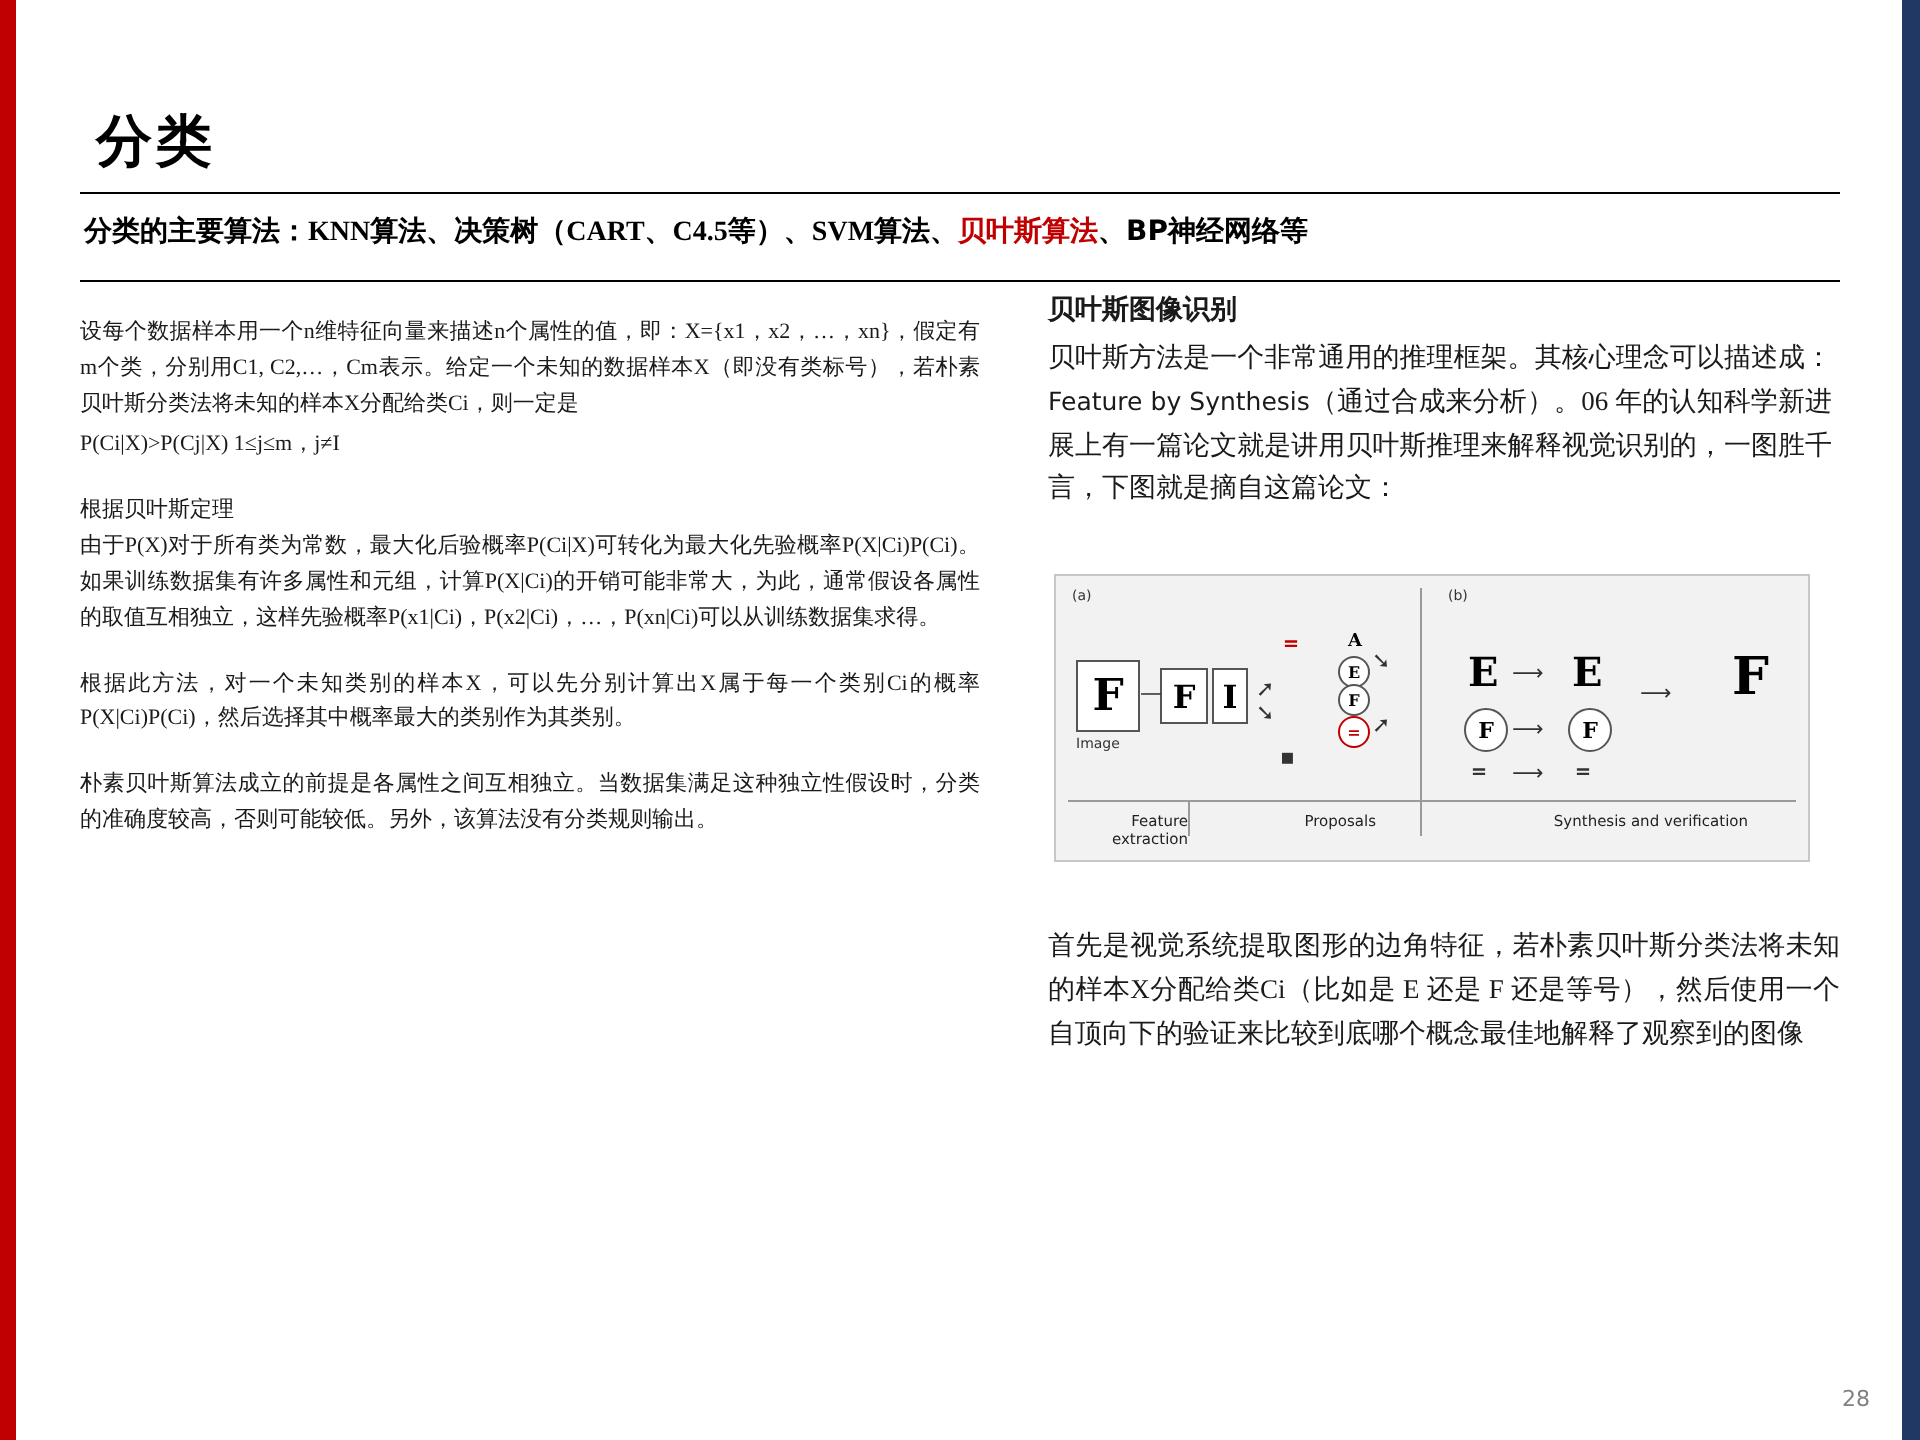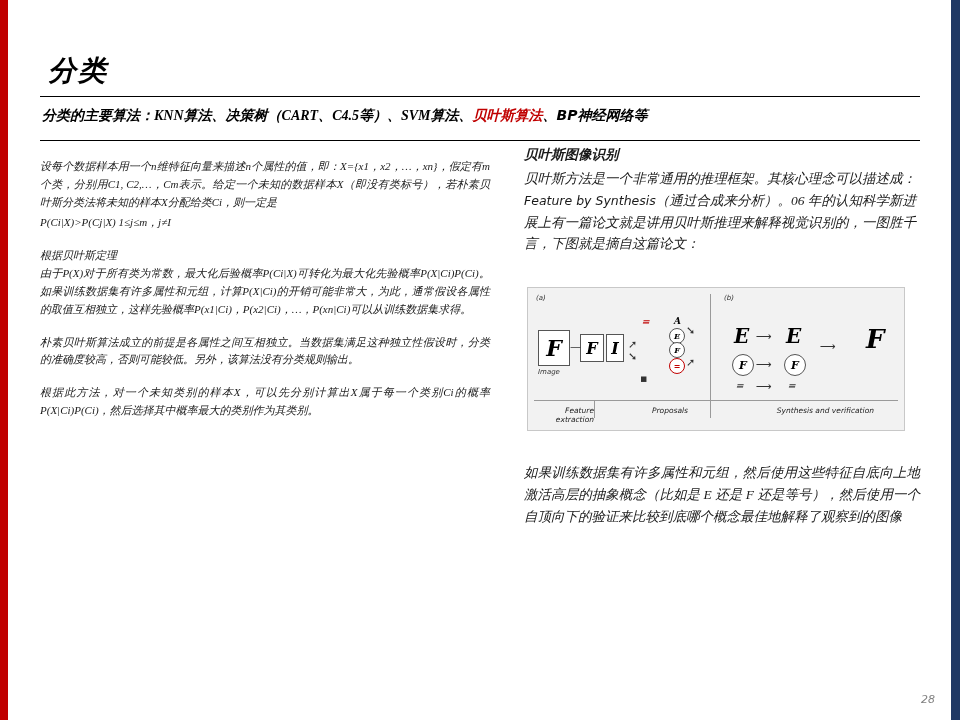--- a/index.html
+++ b/index.html
@@ -14,21 +14,20 @@
     color: #000000;
     overflow: hidden;
     position: relative;
   }
   .slide {
     position: absolute;
     left: 0; top: 0;
     width: 960px;
     height: 720px;
     background: #ffffff;
-    font-style: italic;
   }
   
   .left-bar {
     position: absolute;
     left: 0; top: 0;
     width: 8px;
     height: 720px;
     background: #c00000;
   }
   
@@ -231,22 +230,22 @@
   <div class="subtitle">
     <span>分类的主要算法：</span><span class="serif-part">KNN算法、决策树（CART、</span><span class="serif-part">C4.5</span><span class="serif-part">等）、SVM算法、</span><span class="hl">贝叶斯算法</span><span>、BP神经网络等</span>
   </div>
   <div class="subtitle-line"></div>
 
   <div class="col-left">
     <p>设每个数据样本用一个n维特征向量来描述n个属性的值，即：X={x1，x2，…，xn}，假定有m个类，分别用C1, C2,…，Cm表示。给定一个未知的数据样本X（即没有类标号），若朴素贝叶斯分类法将未知的样本X分配给类Ci，则一定是</p>
     <p style="margin-top:-12px;">P(Ci|X)&gt;P(Cj|X) 1≤j≤m，j≠I</p>
     <p style="margin-bottom:0;">根据贝叶斯定理</p>
     <p>由于P(X)对于所有类为常数，最大化后验概率P(Ci|X)可转化为最大化先验概率P(X|Ci)P(Ci)。如果训练数据集有许多属性和元组，计算P(X|Ci)的开销可能非常大，为此，通常假设各属性的取值互相独立，这样先验概率P(x1|Ci)，P(x2|Ci)，…，P(xn|Ci)可以从训练数据集求得。</p>
+    <p>根据此方法，对一个未知类别的样本X，可以先分别计算出X属于每一个类别Ci的概率P(X|Ci)P(Ci)，然后选择其中概率最大的类别作为其类别。</p>
     <p>朴素贝叶斯算法成立的前提是各属性之间互相独立。当数据集满足这种独立性假设时，分类的准确度较高，否则可能较低。另外，该算法没有分类规则输出。</p>
-    <p>根据此方法，对一个未知类别的样本X，可以先分别计算出X属于每一个类别Ci的概率P(X|Ci)P(Ci)，然后选择其中概率最大的类别作为其类别。</p>
   </div>
 
   <div class="col-right">
     <p class="rh-head">贝叶斯图像识别</p>
     <p><span>贝叶斯方法是一个非常通用的推理框架。其核心理念可以描述成：</span><span class="sans-inline">Feature by Synthesis</span><span>（通过合成来分析）。06 年的认知科学新进展上有一篇论文就是讲用贝叶斯推理来解释视觉识别的，一图胜千言，下图就是摘自这篇论文：</span></p>
   </div>
 
   <div class="figure">
     <div class="fig-label" style="left:8px; top:6px;">(a)</div>
     <div class="fig-label" style="left:196px; top:6px;">(b)</div>
@@ -284,17 +283,17 @@
     <div class="fig-arrow" style="left:292px; top:52px;">⟶</div>
     <div class="fig-eq-dark" style="left:206px; top:90px;">＝</div>
     <div class="fig-arrow" style="left:228px; top:92px;">⟶</div>
     <div class="fig-eq-dark" style="left:258px; top:90px;">＝</div>
 
     <div class="fig-caption" style="left:6px; top:118px; width:60px;">Feature extraction</div>
     <div class="fig-caption" style="left:90px; top:118px; width:70px;">Proposals</div>
     <div class="fig-caption" style="left:206px; top:118px; width:140px;">Synthesis and verification</div>
   </div>
 
-  <div class="caption-below">如果训练数据集有许多属性和元组，然后使用这些特征自底向上地激活高层的抽象概念（比如是 E 还是 F 还是等号），然后使用一个自顶向下的验证来比较到底哪个概念最佳地解释了观察到的图像</div>
+  <div class="caption-below">首先是视觉系统提取图形的边角特征，若朴素贝叶斯分类法将未知的样本X分配给类Ci（比如是 E 还是 F 还是等号），然后使用一个自顶向下的验证来比较到底哪个概念最佳地解释了观察到的图像</div>
 
   <div class="page-num">28</div>
 
 </div>
 
 </body></html>

